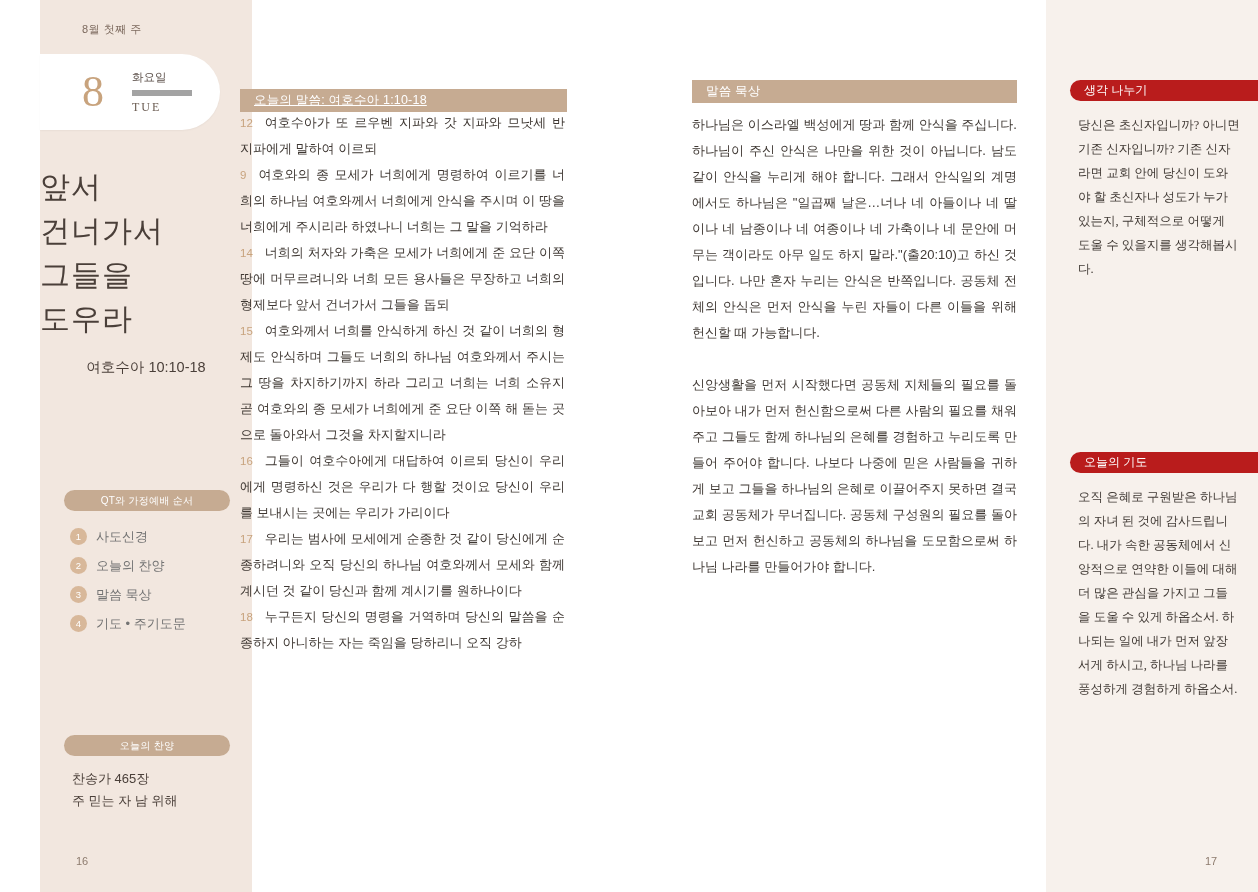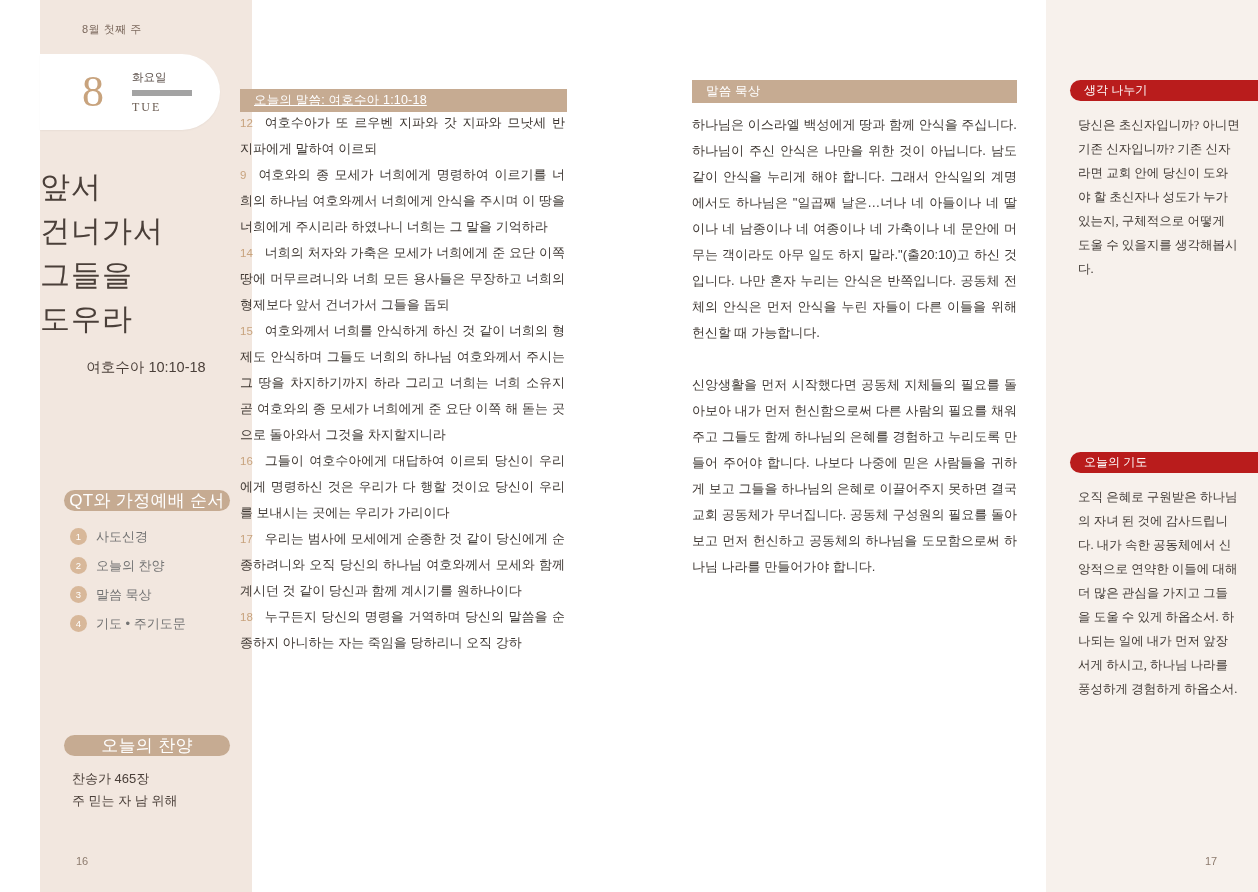--- a/index.html
+++ b/index.html
@@ -100,21 +100,21 @@
   }
 
   .sb-heading {
     position: absolute;
     left: 24px;
     width: 166px;
     height: 21px;
     background: #c6ab92;
     border-radius: 11px;
     color: #ffffff;
-    font-size: 17px;
+    font-size: 10px;
     line-height: 21px;
     text-align: center;
     letter-spacing: 0.3px;
   }
   .sb-heading.order { top: 490px; }
   .sb-heading.hymn  { top: 735px; }
 
   .order-list {
     position: absolute;
     left: 30px;

